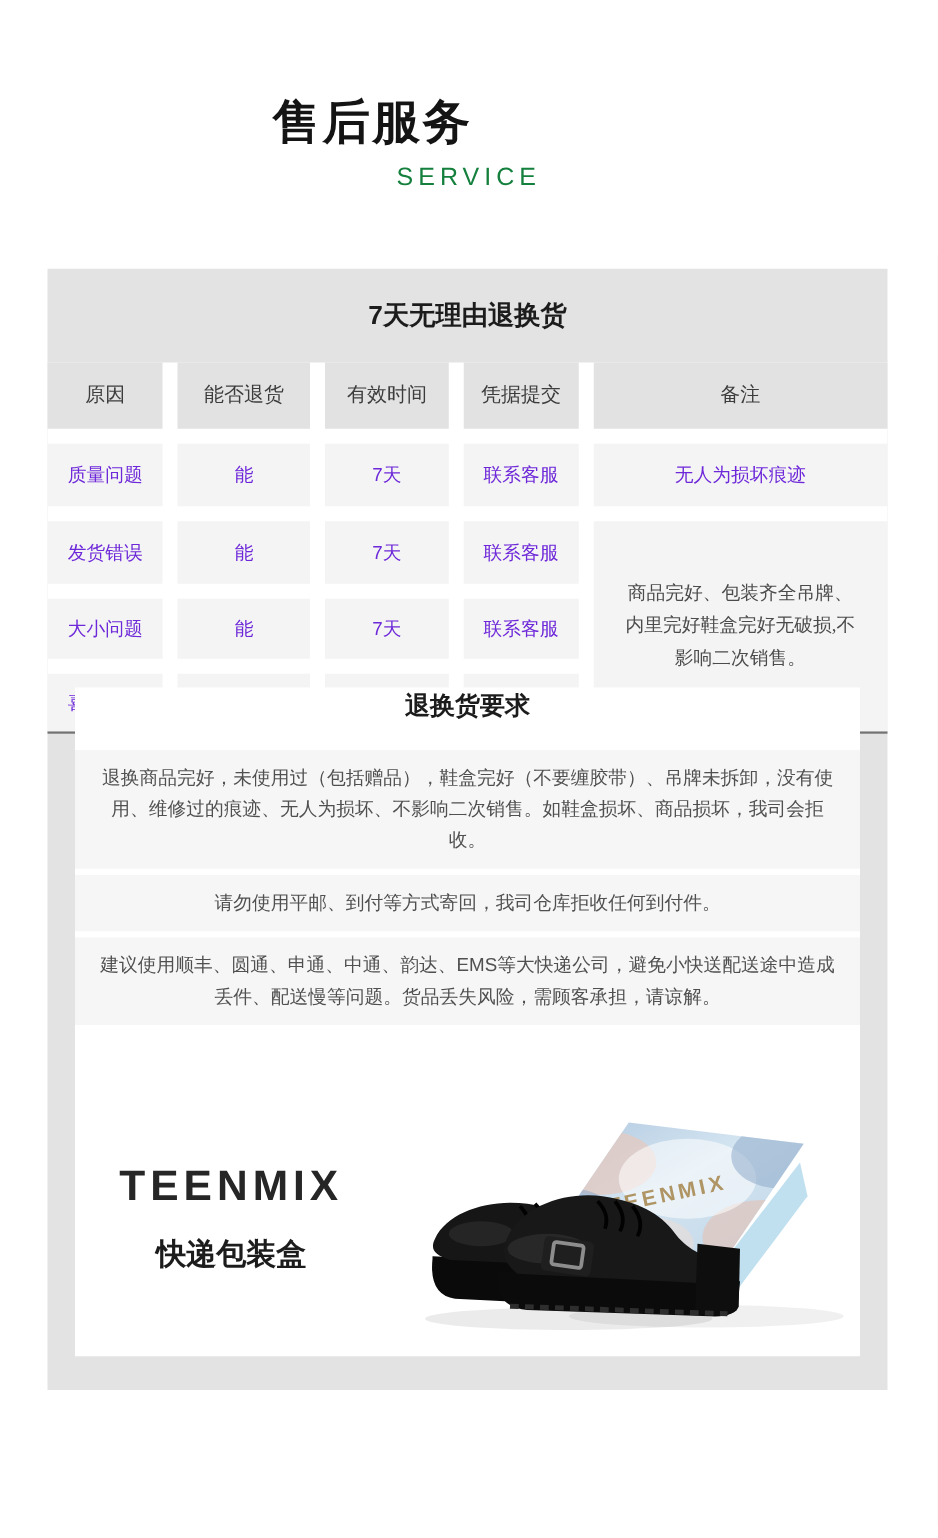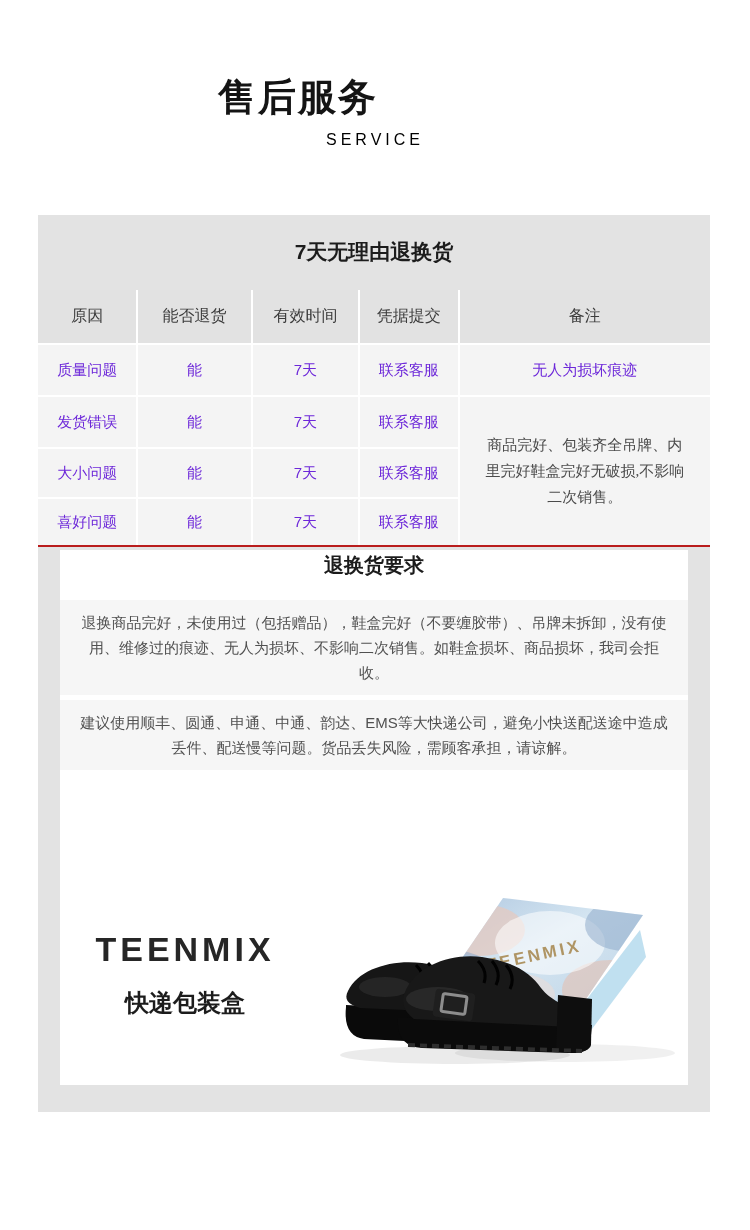--- a/index.html
+++ b/index.html
@@ -13,43 +13,43 @@
     -webkit-font-smoothing:antialiased;
   }
   
   .page-title{
     position:absolute;left:0;top:72px;width:596px;
     text-align:center;font-size:38px;font-weight:bold;
     letter-spacing:2px;color:#141414;margin:0;
   }
   .page-subtitle{
     position:absolute;left:0;top:131px;width:750px;
-    text-align:center;font-size:16px;color:#000000;
+    text-align:center;font-size:20px;color:#15803d;
     letter-spacing:4px;
   }
   
   .panel{
     position:absolute;left:38px;top:215px;
     width:672px;height:897px;
     background:#e3e3e3;
   }
   .panel-title{
     position:absolute;left:0;top:0;width:672px;height:73px;
     display:flex;align-items:center;justify-content:center;
     font-size:21px;font-weight:bold;color:#1c1c1c;
   }
   
   .svc-table{
     position:absolute;left:0;top:75px;width:672px;
     display:grid;
     grid-template-columns:99fr 113fr 106fr 98fr 252fr;
     grid-template-rows:53px 50px 50px 48px 46px;
-    gap:2px;
+    gap:12px;
     background:#ffffff;
-    border-bottom:2px solid #b91c1c;
+    border-bottom:2px solid #737373;
   }
   .th{
     background:#e2e2e2;display:flex;align-items:center;justify-content:center;
     font-size:16px;color:#3c3c3c;
   }
   .td{
     background:#f4f4f4;display:flex;align-items:center;justify-content:center;
     font-size:15px;color:#6d28d9;
   }
   .td-merged{
@@ -130,20 +130,21 @@
       <div class="td">能</div>
       <div class="td">7天</div>
       <div class="td">联系客服</div>
     </div>
 
     <div class="inner">
       <div class="req-title">退换货要求</div>
 
       <div class="paras">
         <div class="para">退换商品完好，未使用过（包括赠品），鞋盒完好（不要缠胶带）、吊牌未拆卸，没有使用、维修过的痕迹、无人为损坏、不影响二次销售。如鞋盒损坏、商品损坏，我司会拒收。</div>
+        <div class="para">请勿使用平邮、到付等方式寄回，我司仓库拒收任何到付件。</div>
         <div class="para">建议使用顺丰、圆通、申通、中通、韵达、EMS等大快递公司，避免小快送配送途中造成丢件、配送慢等问题。货品丢失风险，需顾客承担，请谅解。</div>
       </div>
 
       <div class="brand-block">
         <div class="brand-name">TEENMIX</div>
         <div class="brand-caption">快递包装盒</div>
 
         <svg class="box-photo" viewBox="0 0 358 185" xmlns="http://www.w3.org/2000/svg">
           <defs>
             <linearGradient id="lidGrad" x1="0" y1="0" x2="1" y2="1">

